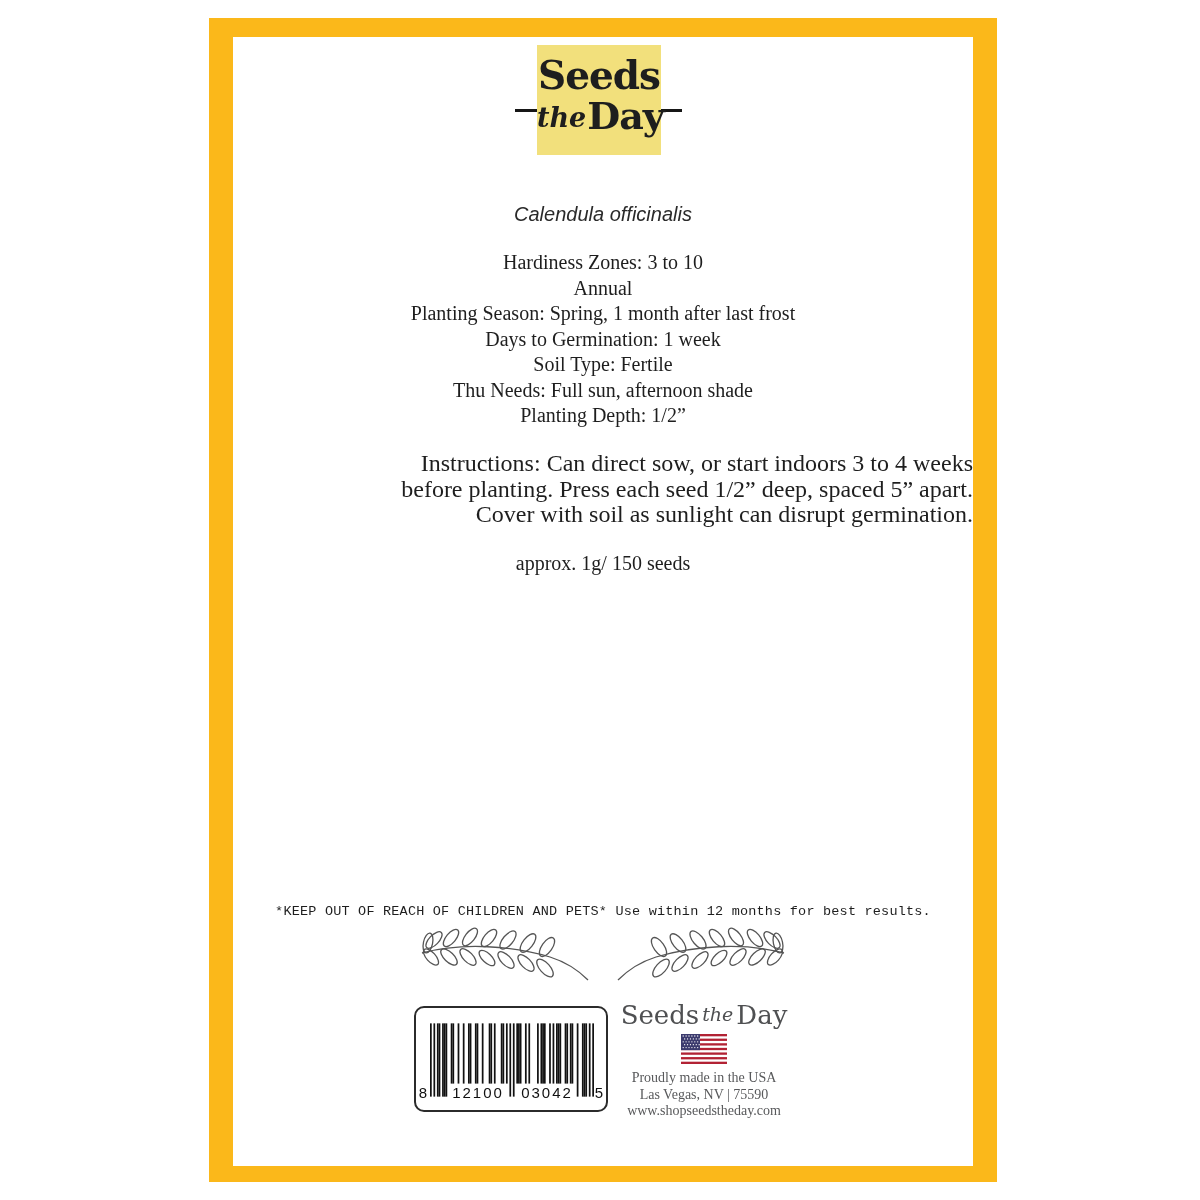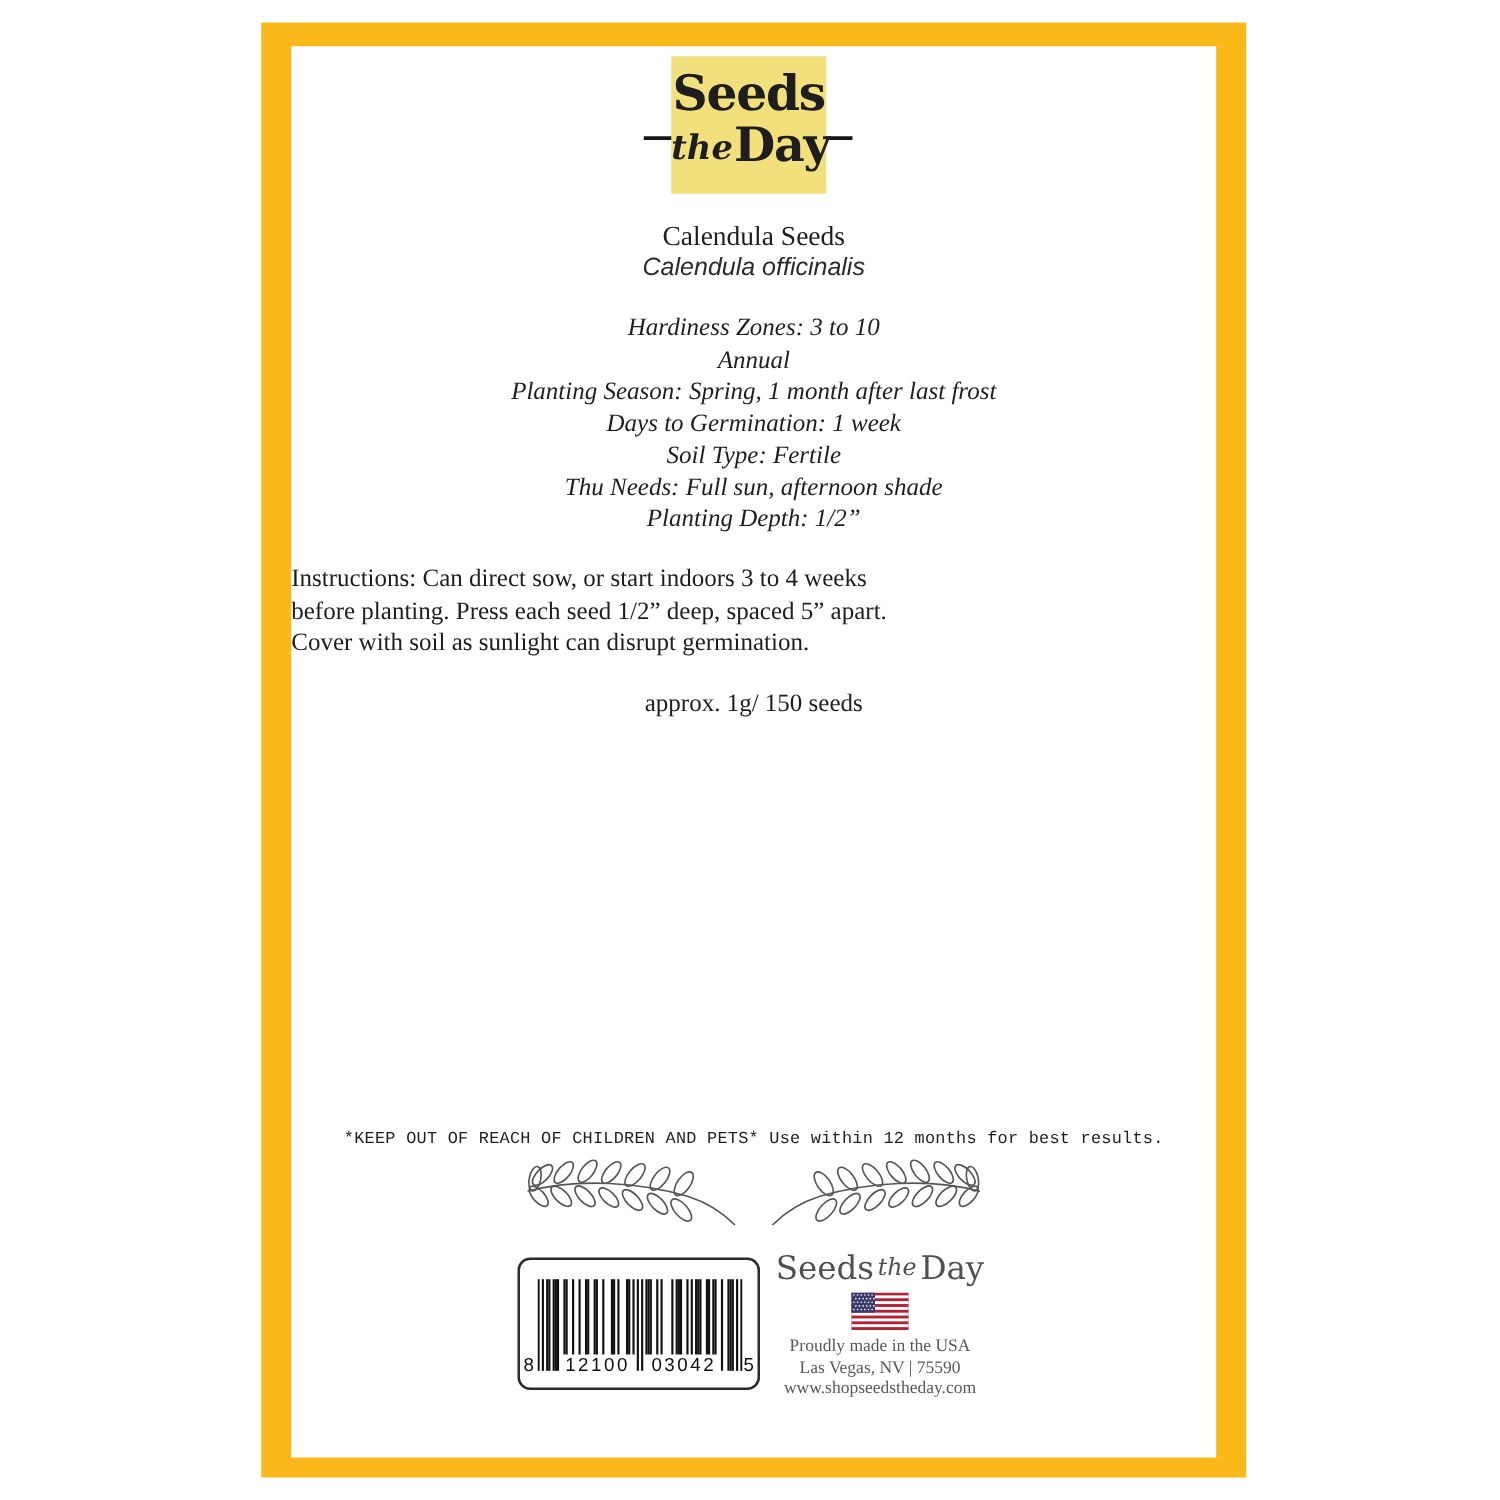--- a/index.html
+++ b/index.html
@@ -31,22 +31,22 @@
   .logo-row2{margin-top:-4px;white-space:nowrap;}
   .logo-the{font-family:"DejaVu Serif",serif;font-style:italic;font-weight:700;font-size:27px;position:relative;top:-2px;margin-right:1px;}
   .logo-day{font-family:"DejaVu Serif",serif;font-weight:700;font-size:38px;letter-spacing:-1px;}
 
   
   .title{position:absolute;left:0;right:0;top:139px;text-align:center;font-size:22px;}
   .botanical{position:absolute;left:0;right:0;top:166px;text-align:center;
     font-family:"Liberation Sans",sans-serif;font-style:italic;font-size:20px;color:#2a2a2a;}
 
   
-  .details{position:absolute;left:0;right:0;top:213px;text-align:center;font-size:20px;line-height:25.5px;font-style:italic;}
-  .instructions{position:absolute;left:0;right:0;top:414px;text-align:left;font-size:20px;line-height:25.5px;}
+  .details{position:absolute;left:0;right:0;top:213px;text-align:center;font-size:20px;line-height:25.5px;}
+  .instructions{position:absolute;left:0;right:0;top:414px;text-align:right;font-size:24px;line-height:25.5px;}
   .details div,.instructions div{white-space:nowrap;}
   .quantity{position:absolute;left:0;right:0;top:515px;text-align:center;font-size:20px;}
 
   .warning{position:absolute;left:0;right:0;top:867px;text-align:center;font-size:13.5px;letter-spacing:.2px;font-family:Liberation Mono, monospace;}
 
   
   .leaves{position:absolute;left:0;right:0;top:890px;display:flex;justify-content:center;gap:26px;}
   .branch{display:block;}
   .branch.flipped{transform:scaleX(-1);}
 
@@ -75,21 +75,20 @@
   <div class="packet">
     <div class="inner">
 
       <div class="logo-line"></div>
       <div class="logo-box"></div>
       <div class="logo-text">
         <div class="logo-seeds">Seeds</div>
         <div class="logo-row2"><span class="logo-the">the</span><span class="logo-day">Day</span></div>
       </div>
 
-      <div class="title">Calendula Seeds</div>
       <div class="botanical">Calendula officinalis</div>
 
       <div class="details">
         <div>Hardiness Zones: 3 to 10</div>
         <div>Annual</div>
         <div>Planting Season: Spring, 1 month after last frost</div>
         <div>Days to Germination: 1 week</div>
         <div>Soil Type: Fertile</div>
         <div>Thu Needs: Full sun, afternoon shade</div>
         <div>Planting Depth: 1/2”</div>

